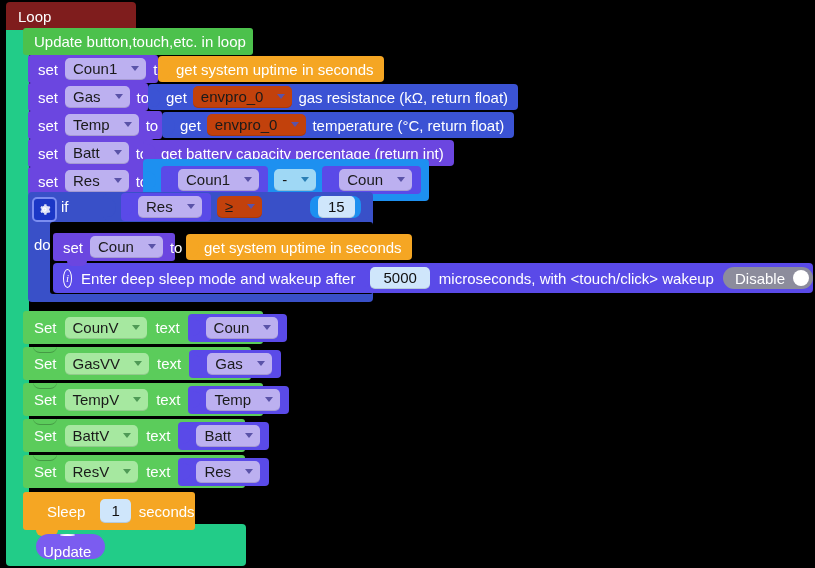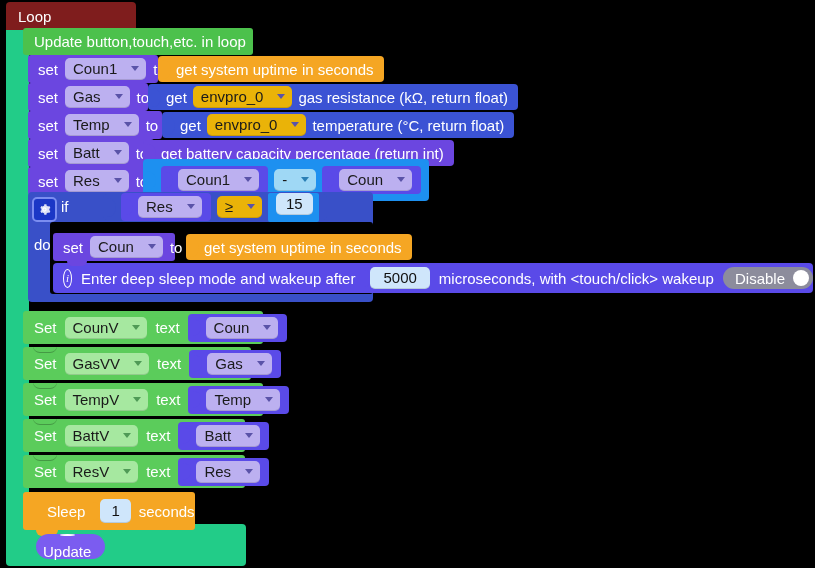--- a/index.html
+++ b/index.html
@@ -16,21 +16,21 @@
   .lbl{color:#fff;font-size:15px;white-space:nowrap;line-height:1;}
 
   
   .dd{
     display:inline-flex;align-items:center;gap:14px;
     background:#bcb0f0;border-radius:5px;
     padding:3px 7px 4px 8px;color:#1a1a1a;font-size:15px;line-height:1;
     box-shadow:inset 0 -1px 0 rgba(0,0,0,.12);
   }
   .dd.green{background:#a6e8a0;}
-  .dd.blueish{background:#eab308;}
+  .dd.blueish{background:#c2410c;}
   .dd .caret{
     width:0;height:0;border-left:4px solid transparent;border-right:4px solid transparent;
     border-top:5px solid #5a53a8;display:inline-block;
   }
   .dd.green .caret{border-top-color:#4f9a56;}
 
   
   .numfield{
     background:#cfe6fb;border-radius:5px;color:#111;font-size:15px;
     padding:3px 10px 4px;line-height:1;display:inline-block;
@@ -283,21 +283,21 @@
         <span class="plug" style="height:16px;width:7px;flex:0 0 7px;"></span>
         <span class="dd">
           <span>Res</span>
           <i class="caret"></i>
         </span>
       </span>
       <span class="dd blueish">
         <span>≥</span>
         <i class="caret"></i>
       </span>
-      <span style="display:inline-flex;align-items:center;background:#1d90f0;border-radius:2px;padding:0 6px 7px 2px;color:#1d90f0;">
+      <span style="display:inline-flex;align-items:center;background:#1d90f0;border-radius:8px;padding:0 6px 0 2px;color:#1d90f0;margin-left:42px;">
         <span class="plug" style="height:16px;width:7px;flex:0 0 7px;"></span>
         <span class="numfield">15</span>
       </span>
     </div>
   </div>
 
   <div class="blk setrow" style="left:53px;top:233px;width:122px;z-index:5;">
     <span class="notch"></span>
     <span class="lbl">set</span>
     <span class="dd">

